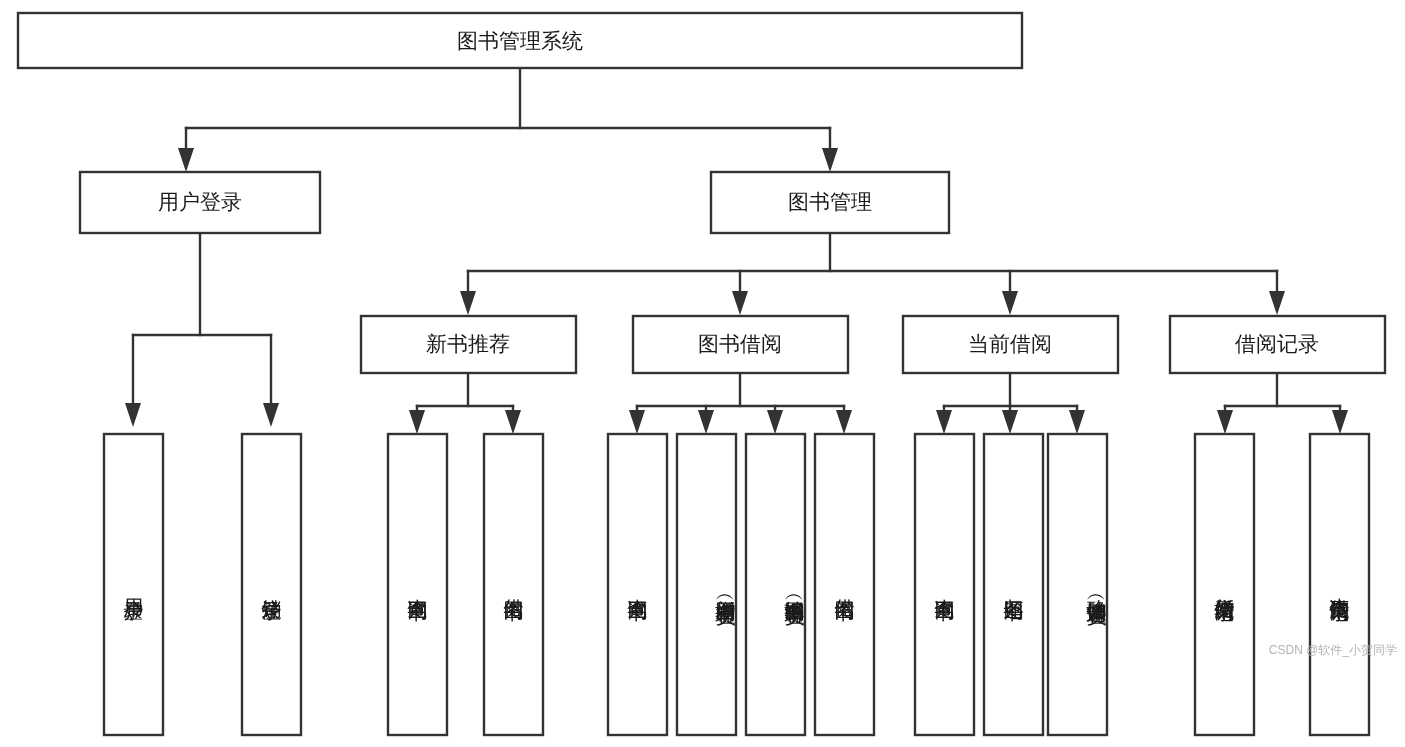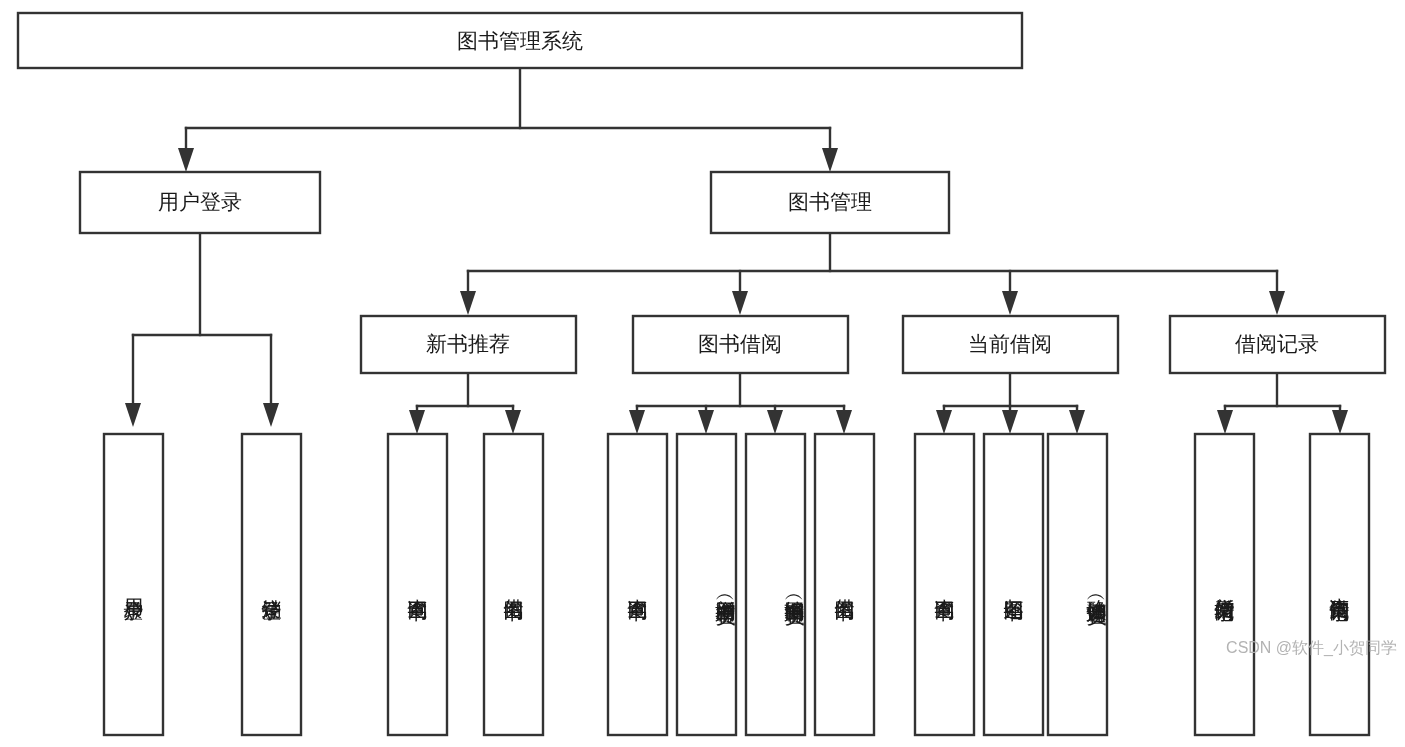--- a/index.html
+++ b/index.html
@@ -61,21 +61,21 @@
     align-items: center;
     justify-content: center;
     white-space: nowrap;
     pointer-events: none;
   }
   .watermark {
     position: absolute;
     right: 8px;
     bottom: 5px;
     font-family: "Liberation Sans", "DejaVu Sans", sans-serif;
-    font-size: 16px;
+    font-size: 12px;
     color: #b3b3b3;
     white-space: nowrap;
   }
 </style>
 </head>
 <body>
 
 <div id="diagram-root">
 
   <svg class="flow" viewBox="0 0 1405 747">

